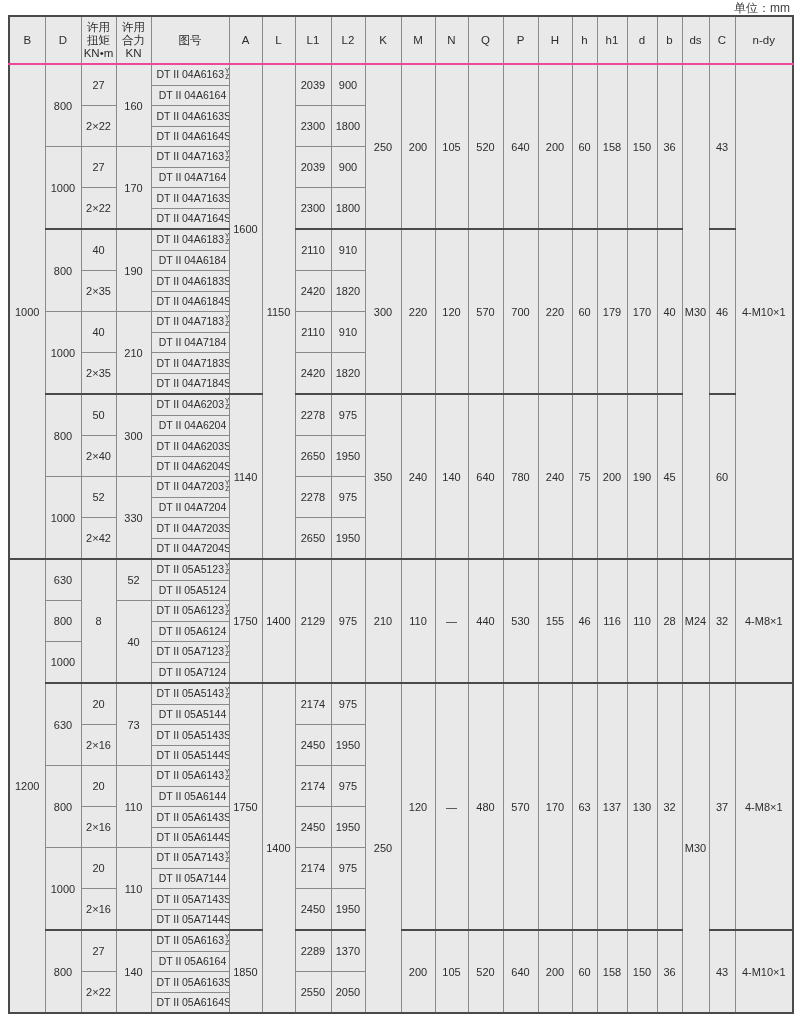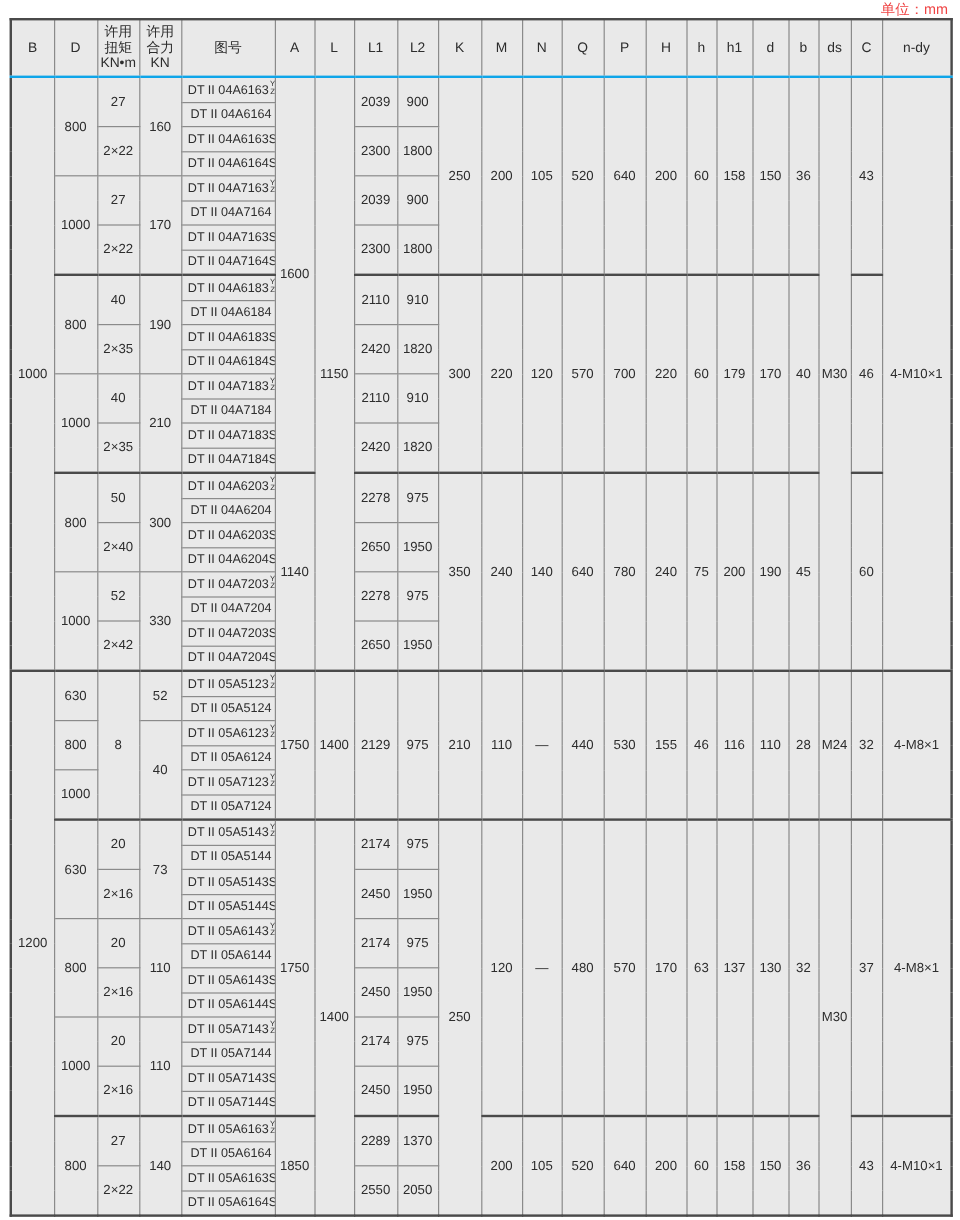--- a/index.html
+++ b/index.html
@@ -1,24 +1,24 @@
 <!DOCTYPE html>
 <html><head>
 <meta charset="utf-8">
 <style>
   html,body{margin:0;padding:0;background:#ffffff;}
   .page{position:relative;width:800px;height:1017px;background:#ffffff;overflow:hidden;
         font-family:"Liberation Sans","DejaVu Sans",sans-serif;color:#2d2d2d;}
-  .unit-label{position:absolute;top:0;right:10px;font-size:12px;color:#ef4444;}
+  .unit-label{position:absolute;top:0;right:10px;font-size:12px;color:#404040;}
   .table-wrap{position:absolute;left:8px;top:15px;}
   table.spec{border-collapse:collapse;table-layout:fixed;width:784px;background:#e9e9e9;
              border:2px solid #4a4a4a;}
   th,td{border:1px solid #8a8a8a;text-align:center;vertical-align:middle;padding:0;overflow:hidden;}
   thead th{height:46px;font-weight:normal;font-size:11.5px;line-height:13px;white-space:pre-line;
-           border-bottom:2px solid #0ea5e9;}
+           border-bottom:2px solid #ec4899;}
   tbody td{height:19.5px;font-size:11px;}
   td.col-model{text-align:center;padding-left:5px;font-size:10.5px;white-space:nowrap;}
   tr.block-start td{border-top:2px solid #4a4a4a;}
   .yz{display:inline-flex;flex-direction:column;align-items:center;font-size:6.5px;
       line-height:6px;margin-left:1px;vertical-align:middle;position:relative;top:-1px;}
   
   col.col-B{width:36px}col.col-D{width:36px}col.col-torque{width:35px}col.col-force{width:35px}
   col.col-model{width:78px}col.col-A{width:33px}col.col-L{width:33px}col.col-L1{width:36px}
   col.col-L2{width:34px}col.col-K{width:36px}col.col-M{width:34px}col.col-N{width:33px}
   col.col-Q{width:35px}col.col-P{width:35px}col.col-H{width:34px}col.col-h{width:25px}

